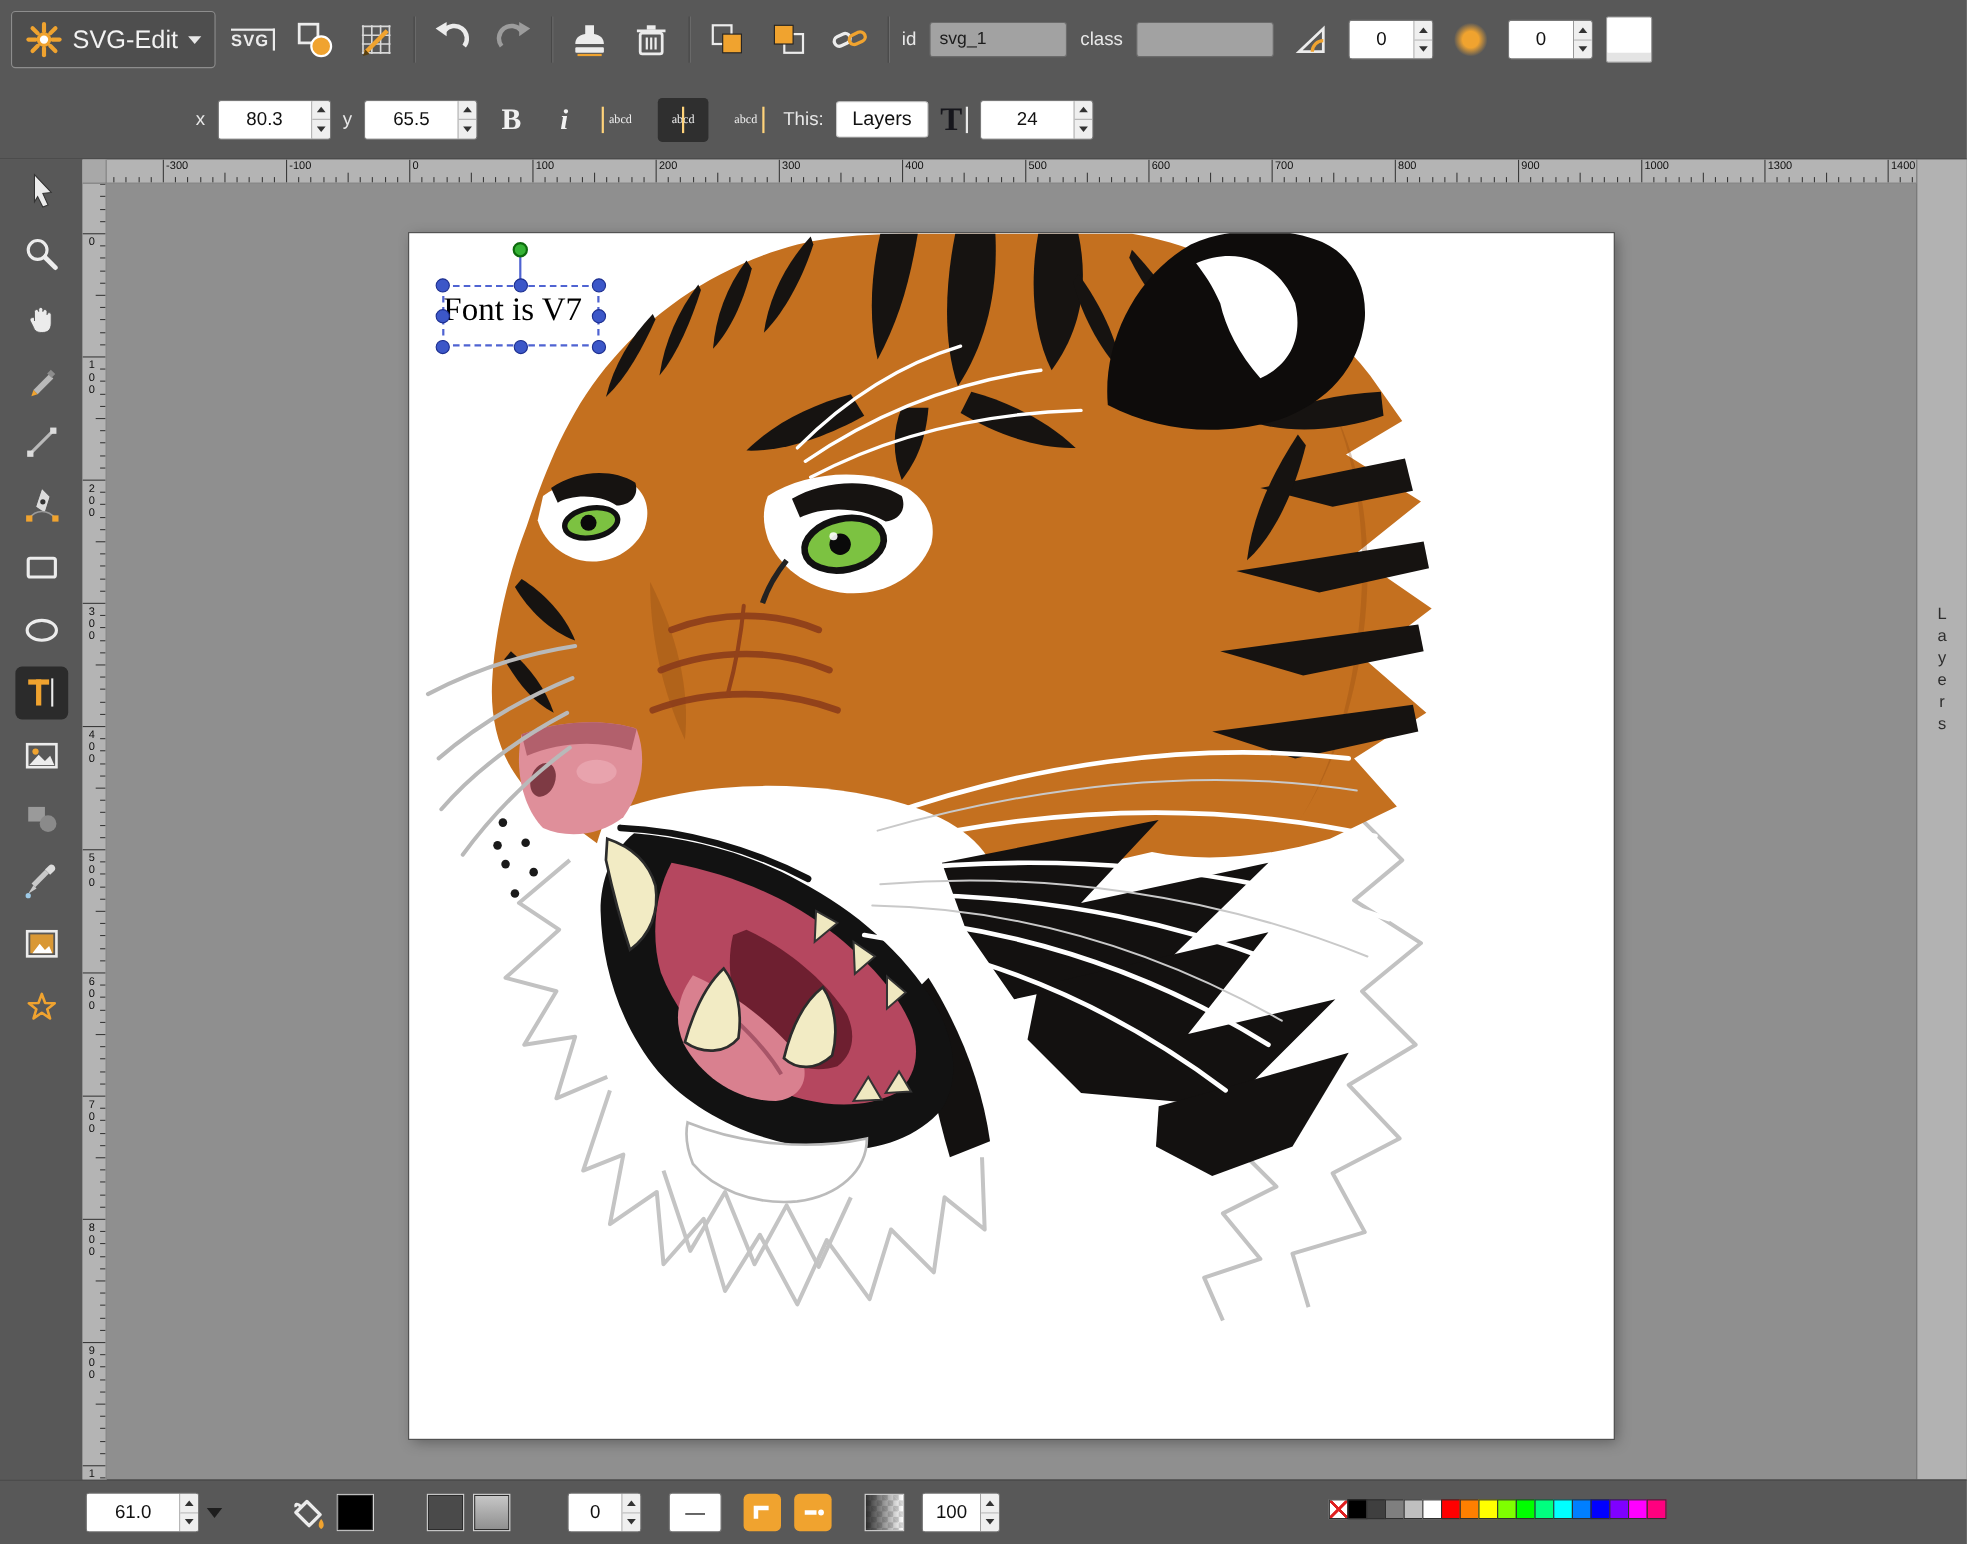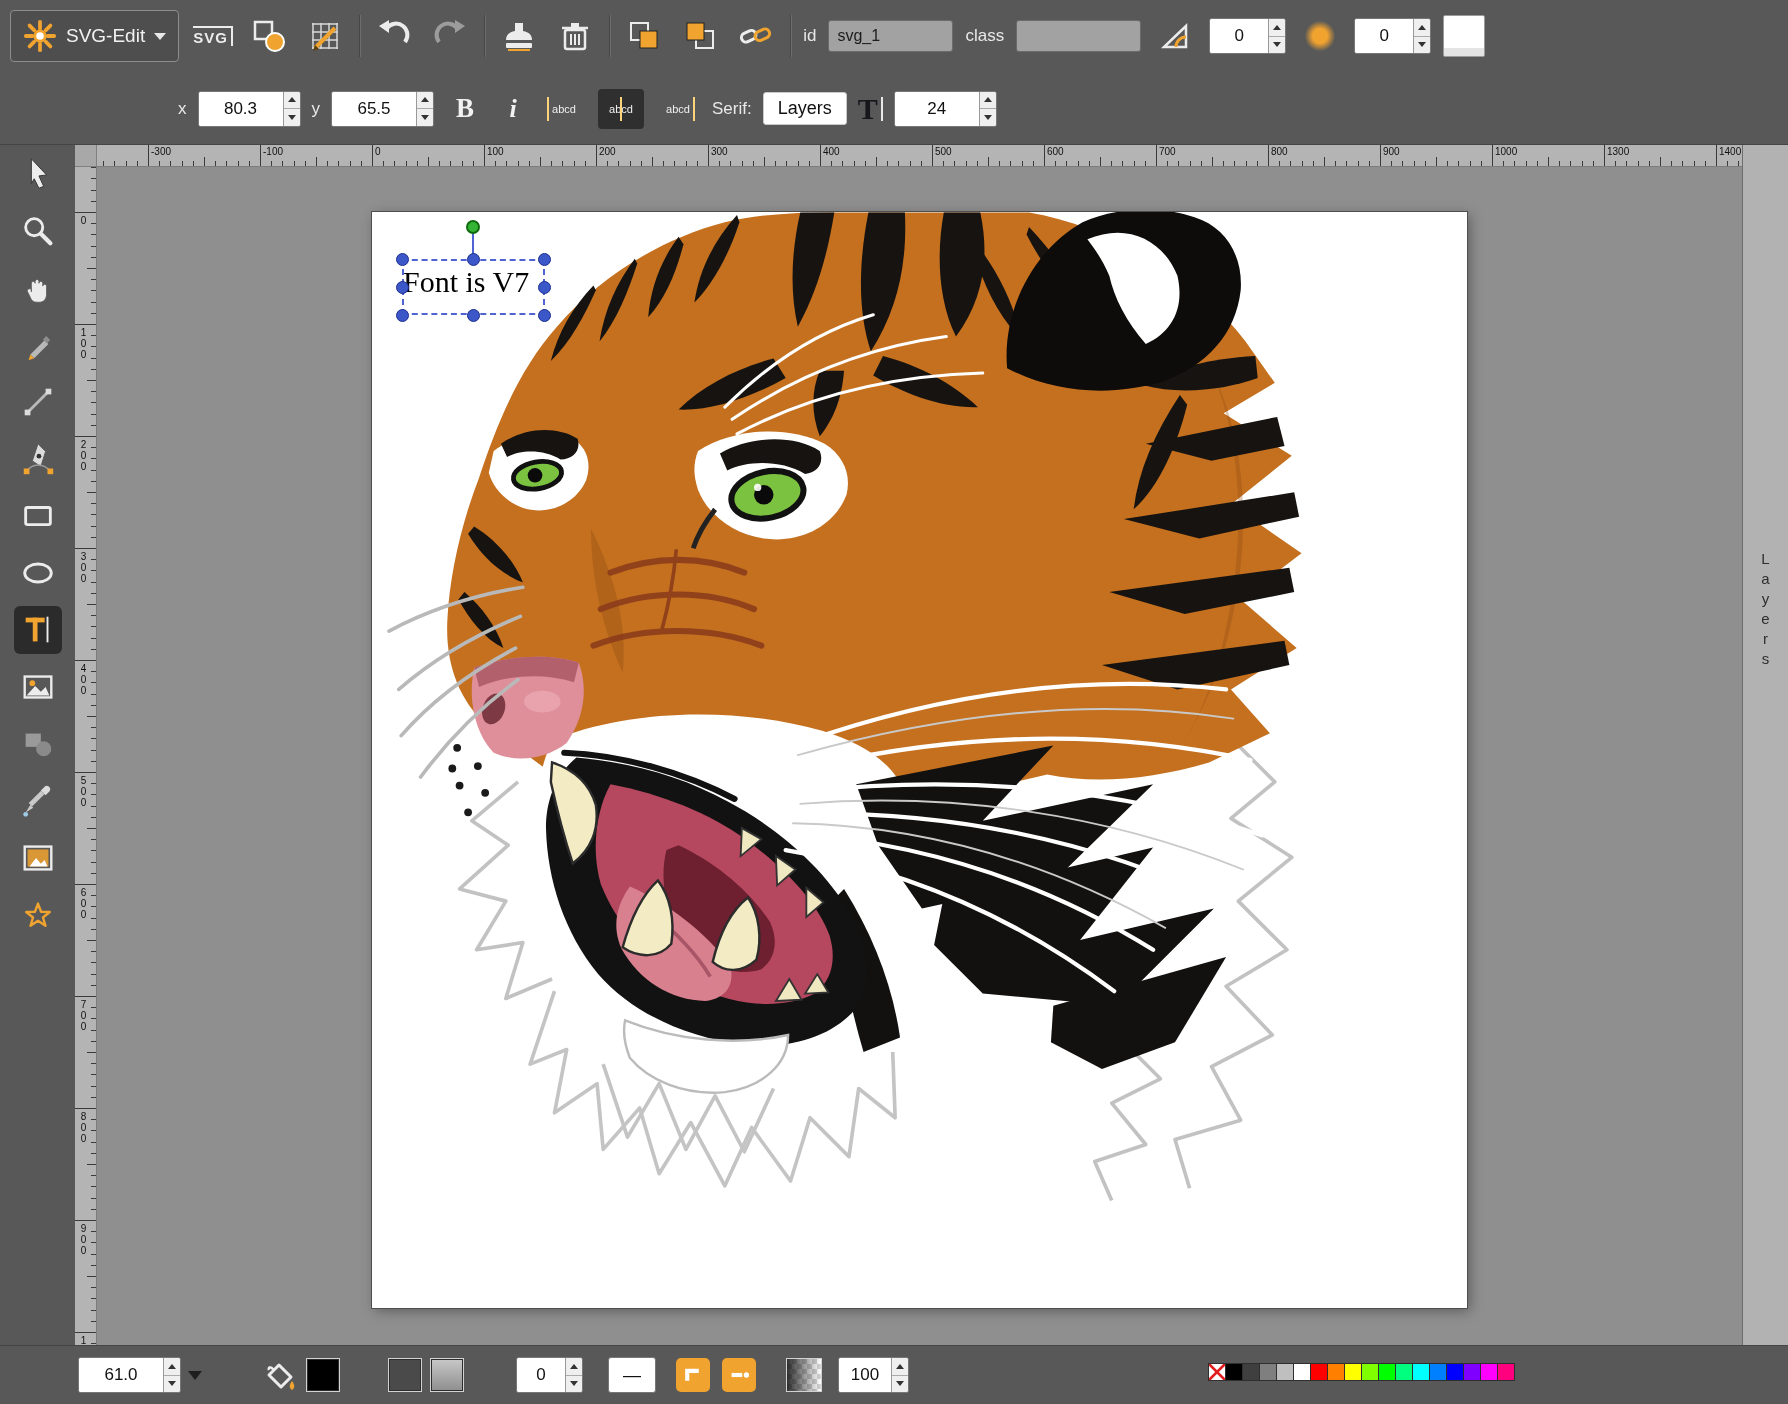--- a/index.html
+++ b/index.html
@@ -6,40 +6,40 @@
   body{width:1788px;height:1404px;position:relative;background:#8f8f8f;
        font-family:"Liberation Sans","DejaVu Sans",sans-serif;overflow:hidden}
 
   
   #header{position:absolute;top:0;left:0;width:1788px;height:145px;background:#585858;border-bottom:1px solid #454545}
   .row1{position:absolute;top:0;left:0;right:0;height:72px;display:flex;align-items:center;padding:0 10px;gap:12px}
   .row2{position:absolute;top:72px;left:0;right:0;height:73px;display:flex;align-items:center;padding-left:178px;gap:11px}
   .tbtn{width:44px;height:44px;display:flex;align-items:center;justify-content:center;flex:0 0 auto}
   .sep{width:1px;height:42px;background:#474747;box-shadow:1px 0 0 #6e6e6e;flex:0 0 auto}
   .logo{display:flex;align-items:center;gap:9px;height:52px;padding:0 12px;border:1px solid #8d8d8d;border-radius:4px;background:#4e4e4e;flex:0 0 auto}
-  .logo .lbl{color:#f2f2f2;font-size:19px}
+  .logo .lbl{color:#f2f2f2;font-size:23px}
   .tri-down{width:0;height:0;border-left:6px solid transparent;border-right:6px solid transparent;border-top:7px solid #e8e8e8}
   .svgtxt{color:#ececec;font-weight:bold;font-size:15px;letter-spacing:1px;border-top:2px solid #ececec;border-right:2px solid #ececec;padding:1px 3px 0 0}
   .tlabel{color:#e8e8e8;font-size:17px;flex:0 0 auto}
   .ginput{width:125px;height:32px;background:#a2a2a2;border:1px solid #6b6b6b;border-radius:3px;color:#1c1c1c;font-size:16px;padding:0 8px;flex:0 0 auto}
   .spin{display:flex;height:36px;background:#fff;border:1px solid #777;border-radius:3px;overflow:hidden;flex:0 0 auto}
   .spin input{width:58px;border:none;background:#fff;font-size:17px;text-align:center;color:#111;font-family:inherit;outline:none}
   .spin.wide input{width:84px}
   .spin .arrows{width:17px;display:flex;flex-direction:column;border-left:1px solid #999}
   .spin .arrows div{flex:1;display:flex;align-items:center;justify-content:center;background:#efefef}
   .spin .arrows div:first-child{border-bottom:1px solid #aaa}
   .arr-up{width:0;height:0;border-left:4px solid transparent;border-right:4px solid transparent;border-bottom:5px solid #333}
   .arr-dn{width:0;height:0;border-left:4px solid transparent;border-right:4px solid transparent;border-top:5px solid #333}
   .blur-dot{width:30px;height:30px;background:radial-gradient(circle,#f0a32f 35%,rgba(240,163,47,0) 72%)}
   .topswatch{width:42px;height:42px;background:#fff;border:1px solid #9a9a9a;border-radius:2px;box-shadow:inset 0 -8px 0 #e4e4e4}
   .boldbtn{font-family:"Liberation Serif","DejaVu Serif",serif;font-weight:bold;font-size:27px;color:#f2f2f2;width:40px;text-align:center}
   .italbtn{font-family:"Liberation Serif","DejaVu Serif",serif;font-style:italic;font-weight:bold;font-size:26px;color:#f2f2f2;width:34px;text-align:center}
   .alignbtn{position:relative;width:46px;height:40px;display:flex;align-items:center;justify-content:center;border-radius:4px;flex:0 0 auto}
   .alignbtn.selected{background:#2f2f2f}
-  .alignbtn .samp{font-size:11px;color:#f0f0f0;font-family:Liberation Sans, sans-serif}
+  .alignbtn .samp{font-size:11px;color:#f0f0f0;font-family:Liberation Serif, serif}
   .alignbtn .bar{position:absolute;top:8px;bottom:8px;width:2px;background:#ffd37a}
   .alignbtn .bar.l{left:6px}.alignbtn .bar.m{left:22px}.alignbtn .bar.r{right:6px}
   .fontbtn{background:#fff;color:#111;padding:5px 14px;border-radius:3px;font-size:18px;border:1px solid #c9c9c9;flex:0 0 auto}
   .ticon{font-family:"Liberation Serif","DejaVu Serif",serif;font-weight:bold;font-size:30px;color:#16161c;display:flex;align-items:center}
   .ticon .caret{width:2px;height:24px;background:#e8e8e8;margin-left:3px}
 
   
   #lefttools{position:absolute;top:145px;left:0;width:75px;height:1200px;background:#585858;display:flex;flex-direction:column;align-items:center;padding-top:5px;gap:9px}
   .ltbtn{width:48px;height:48px;display:flex;align-items:center;justify-content:center;border-radius:6px;flex:0 0 auto}
   .ltbtn.selected{background:#2b2b2b}
@@ -254,21 +254,21 @@
         <span class="samp">abcd</span>
     </div>
     <div class="alignbtn selected">
       <span class="bar m"></span>
         <span class="samp">abcd</span>
     </div>
     <div class="alignbtn">
       <span class="bar r"></span>
         <span class="samp">abcd</span>
     </div>
-    <span class="tlabel">Serif:</span>
+    <span class="tlabel">This:</span>
     <div class="fontbtn">Layers</div>
     <div class="ticon">
       <span>T</span>
         <span class="caret"></span>
     </div>
     <div class="spin wide">
       <input value="24" style="">
       <div class="arrows">
           <div>
             <span class="arr-up"></span>

